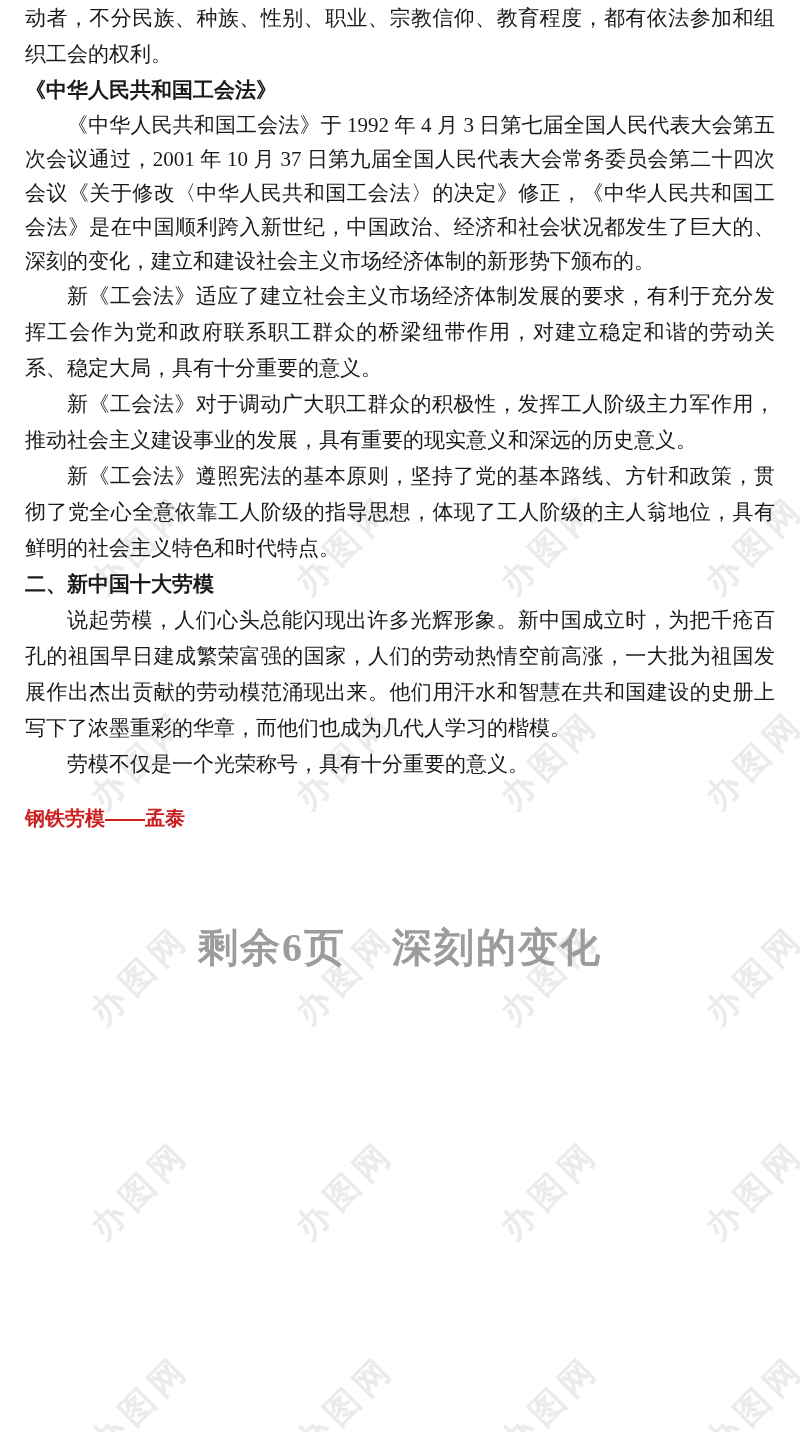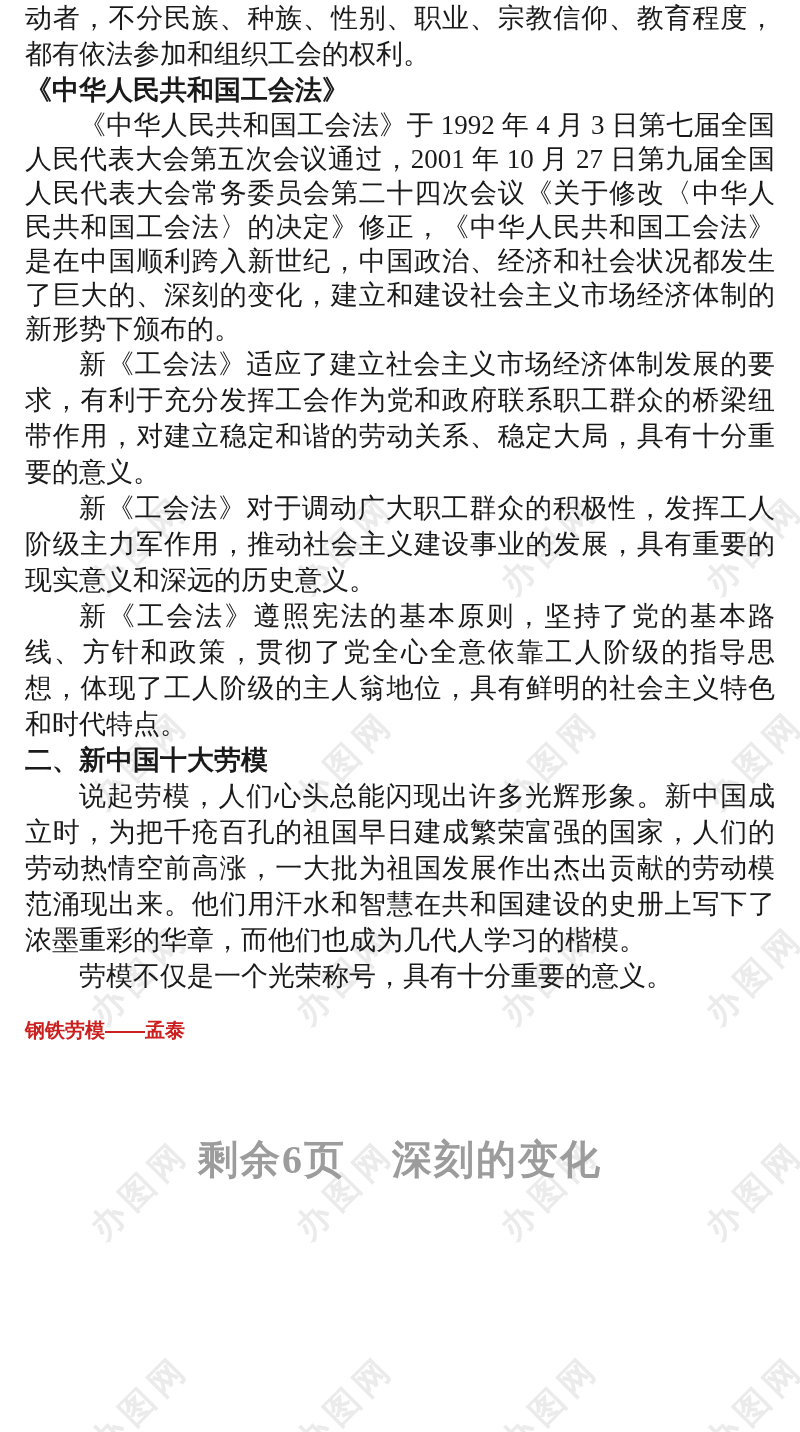--- a/index.html
+++ b/index.html
@@ -14,21 +14,21 @@
   .wm-layer{position:absolute;inset:0;z-index:0;pointer-events:none;}
   .wm{
     position:absolute;
     transform:translate(-50%,-50%) rotate(-45deg);
     font-size:34px;letter-spacing:7px;
     color:var(--wm-color,#ebebeb);
     font-family:"Liberation Sans","DejaVu Sans",sans-serif;
     white-space:nowrap;font-weight:700;
   }
   .content{position:relative;z-index:1;padding:0 25px;}
-  .content p{margin:0;font-size:27px;line-height:36px;text-align:justify;}
+  .content p{margin:0;font-size:21px;line-height:36px;text-align:justify;}
   .indent{text-indent:2em;}
   .p0{margin-top:10px;}
   .h1{
     margin:70px 0 0;font-size:21px;line-height:30px;font-weight:700;
     font-family:"Liberation Sans","DejaVu Sans",sans-serif;text-align:left;
   }
   .p1{margin-top:38px;line-height:34px !important;}
   .p2{margin-top:10px;}
   .p3{margin-top:12px;}
   .p4{margin-top:10px;}
@@ -76,21 +76,21 @@
       <div class="wm" style="left: 345px; top: 1405px;">办图网</div>
       <div class="wm" style="left: 550px; top: 1405px;">办图网</div>
       <div class="wm" style="left: 755px; top: 1405px;">办图网</div>
     </div>
 
   <div class="content">
     <p class="p0">动者，不分民族、种族、性别、职业、宗教信仰、教育程度，都有依法参加和组织工会的权利。</p>
 
     <p class="h1">《中华人民共和国工会法》</p>
 
-    <p class="indent p1">《中华人民共和国工会法》于 1992 年 4 月 3 日第七届全国人民代表大会第五次会议通过，2001 年 10 月 27 日第九届全国人民代表大会常务委员会第二十四次会议《关于修改〈中华人民共和国工会法〉的决定》修正，《中华人民共和国工会法》是在中国顺利跨入新世纪，中国政治、经济和社会状况都发生了巨大的、深刻的变化，建立和建设社会主义市场经济体制的新形势下颁布的。</p>
+    <p class="indent p1">《中华人民共和国工会法》于 1992 年 4 月 3 日第七届全国人民代表大会第五次会议通过，2001 年 10 月 37 日第九届全国人民代表大会常务委员会第二十四次会议《关于修改〈中华人民共和国工会法〉的决定》修正，《中华人民共和国工会法》是在中国顺利跨入新世纪，中国政治、经济和社会状况都发生了巨大的、深刻的变化，建立和建设社会主义市场经济体制的新形势下颁布的。</p>
 
     <p class="indent p2">新《工会法》适应了建立社会主义市场经济体制发展的要求，有利于充分发挥工会作为党和政府联系职工群众的桥梁纽带作用，对建立稳定和谐的劳动关系、稳定大局，具有十分重要的意义。</p>
 
     <p class="indent p4">新《工会法》对于调动广大职工群众的积极性，发挥工人阶级主力军作用，推动社会主义建设事业的发展，具有重要的现实意义和深远的历史意义。</p>
 
     <p class="indent p3">新《工会法》遵照宪法的基本原则，坚持了党的基本路线、方针和政策，贯彻了党全心全意依靠工人阶级的指导思想，体现了工人阶级的主人翁地位，具有鲜明的社会主义特色和时代特点。</p>
 
     <p class="h2">二、新中国十大劳模</p>
 
     <p class="indent p5">说起劳模，人们心头总能闪现出许多光辉形象。新中国成立时，为把千疮百孔的祖国早日建成繁荣富强的国家，人们的劳动热情空前高涨，一大批为祖国发展作出杰出贡献的劳动模范涌现出来。他们用汗水和智慧在共和国建设的史册上写下了浓墨重彩的华章，而他们也成为几代人学习的楷模。</p>

